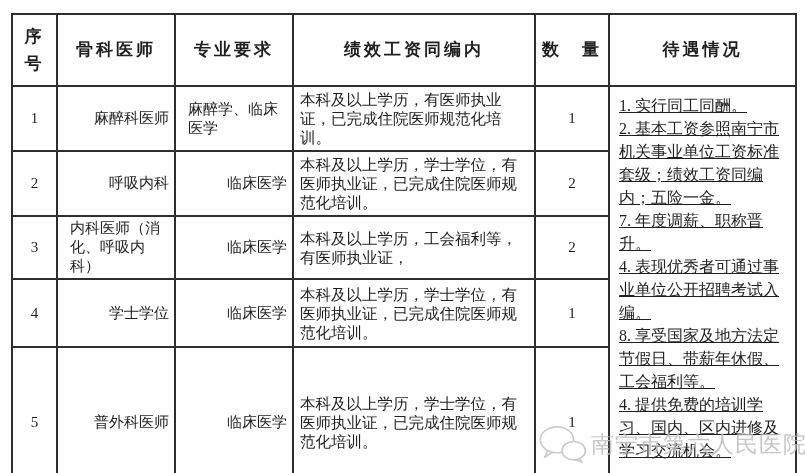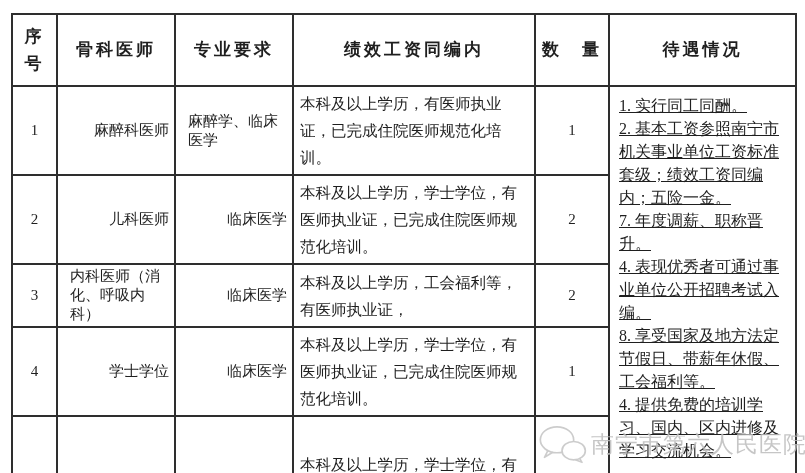--- a/index.html
+++ b/index.html
@@ -47,21 +47,21 @@
     font-size:15px;
     line-height:19px;
   }
   td.cell-position.align-left,td.cell-major.align-left{
     text-align:left;
     padding-left:12px;
   }
   td.cell-req{
     text-align:left;
     font-size:15.5px;
-    line-height:27px;
+    line-height:19px;
     padding:3px 6px;
   }
   td.cell-benefits{
     vertical-align:top;
     text-align:left;
     font-size:16px;
     line-height:23px;
     padding:7px 6px 4px 9px;
   }
   td.cell-benefits p{margin:0;text-decoration:underline;}
@@ -121,21 +121,21 @@
         <p>1. 实行同工同酬。</p>
         <p>2. 基本工资参照南宁市机关事业单位工资标准套级；绩效工资同编内；五险一金。</p>
         <p>7. 年度调薪、职称晋升。</p>
         <p>4. 表现优秀者可通过事业单位公开招聘考试入编。</p>
         <p>8. 享受国家及地方法定节假日、带薪年休假、工会福利等。</p>
         <p>4. 提供免费的培训学习、国内、区内进修及学习交流机会。</p>
       </td>
     </tr>
     <tr class="r2">
       <td class="cell-no">2</td>
-      <td class="cell-position">儿科医师</td>
+      <td class="cell-position">呼吸内科</td>
       <td class="cell-major">临床医学</td>
       <td class="cell-req">本科及以上学历，学士学位，有医师执业证，已完成住院医师规范化培训。</td>
       <td class="cell-count">2</td>
     </tr>
     <tr class="r3">
       <td class="cell-no">3</td>
       <td class="cell-position align-left">内科医师（消化、呼吸内科）</td>
       <td class="cell-major">临床医学</td>
       <td class="cell-req">本科及以上学历，工会福利等，有医师执业证，</td>
       <td class="cell-count">2</td>

